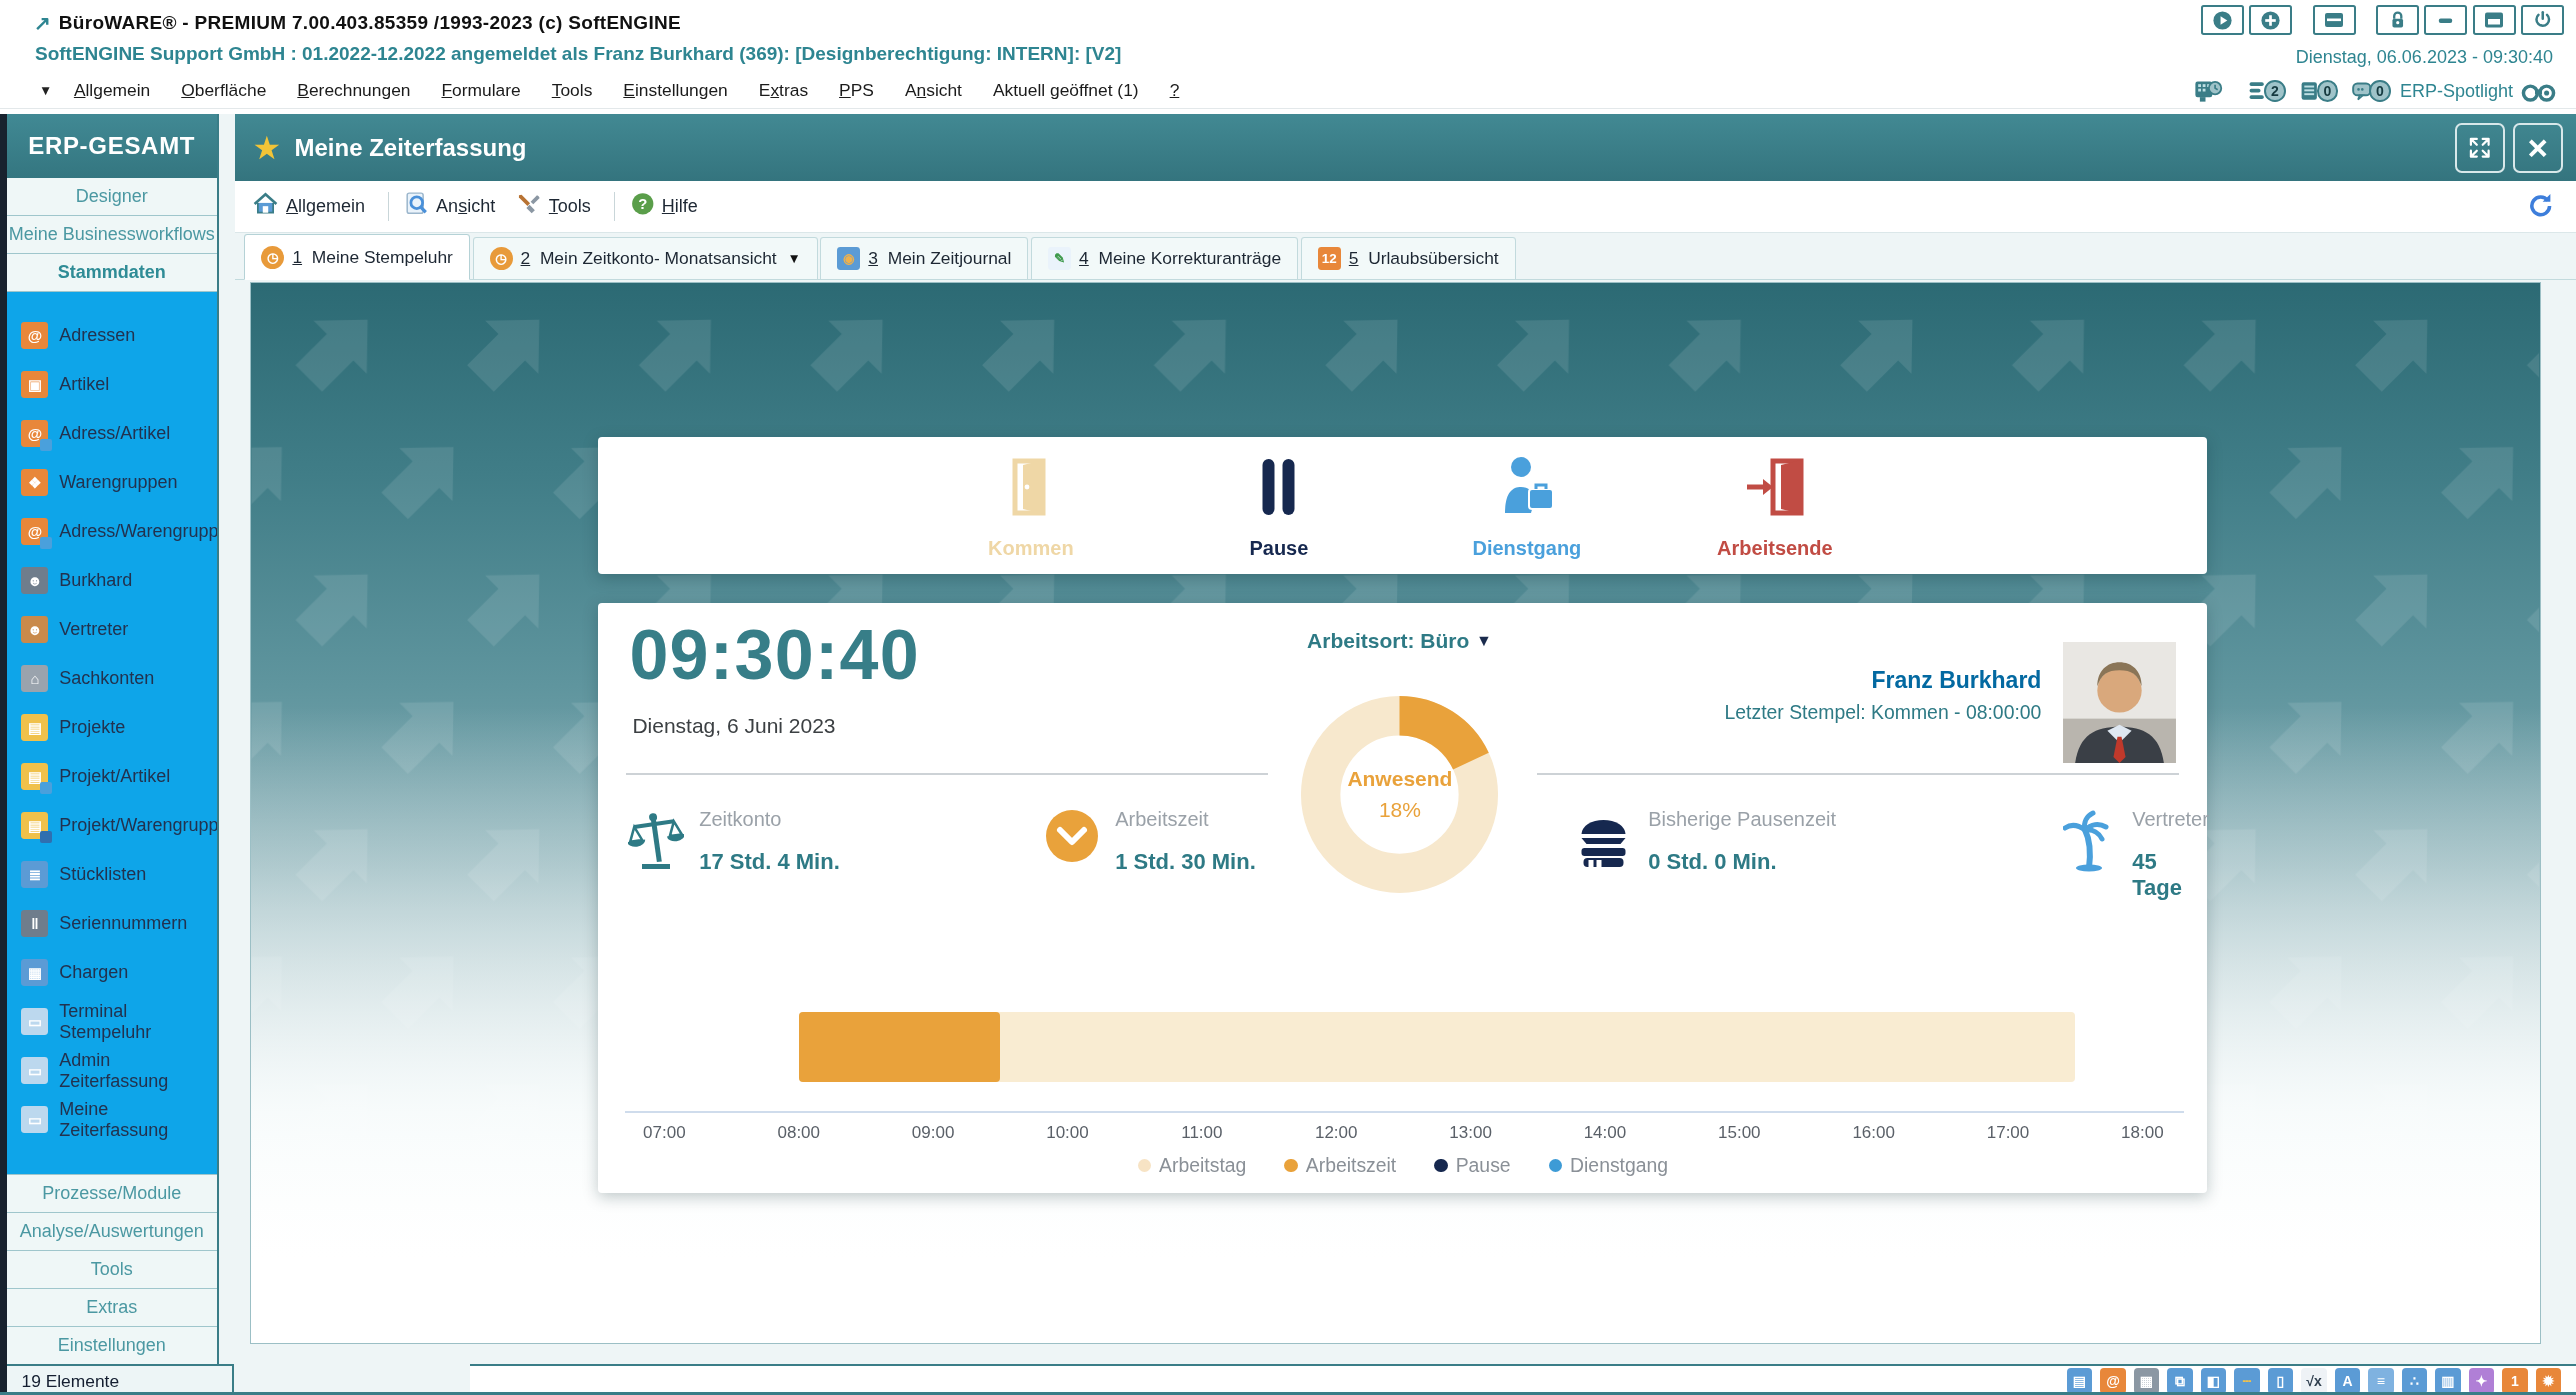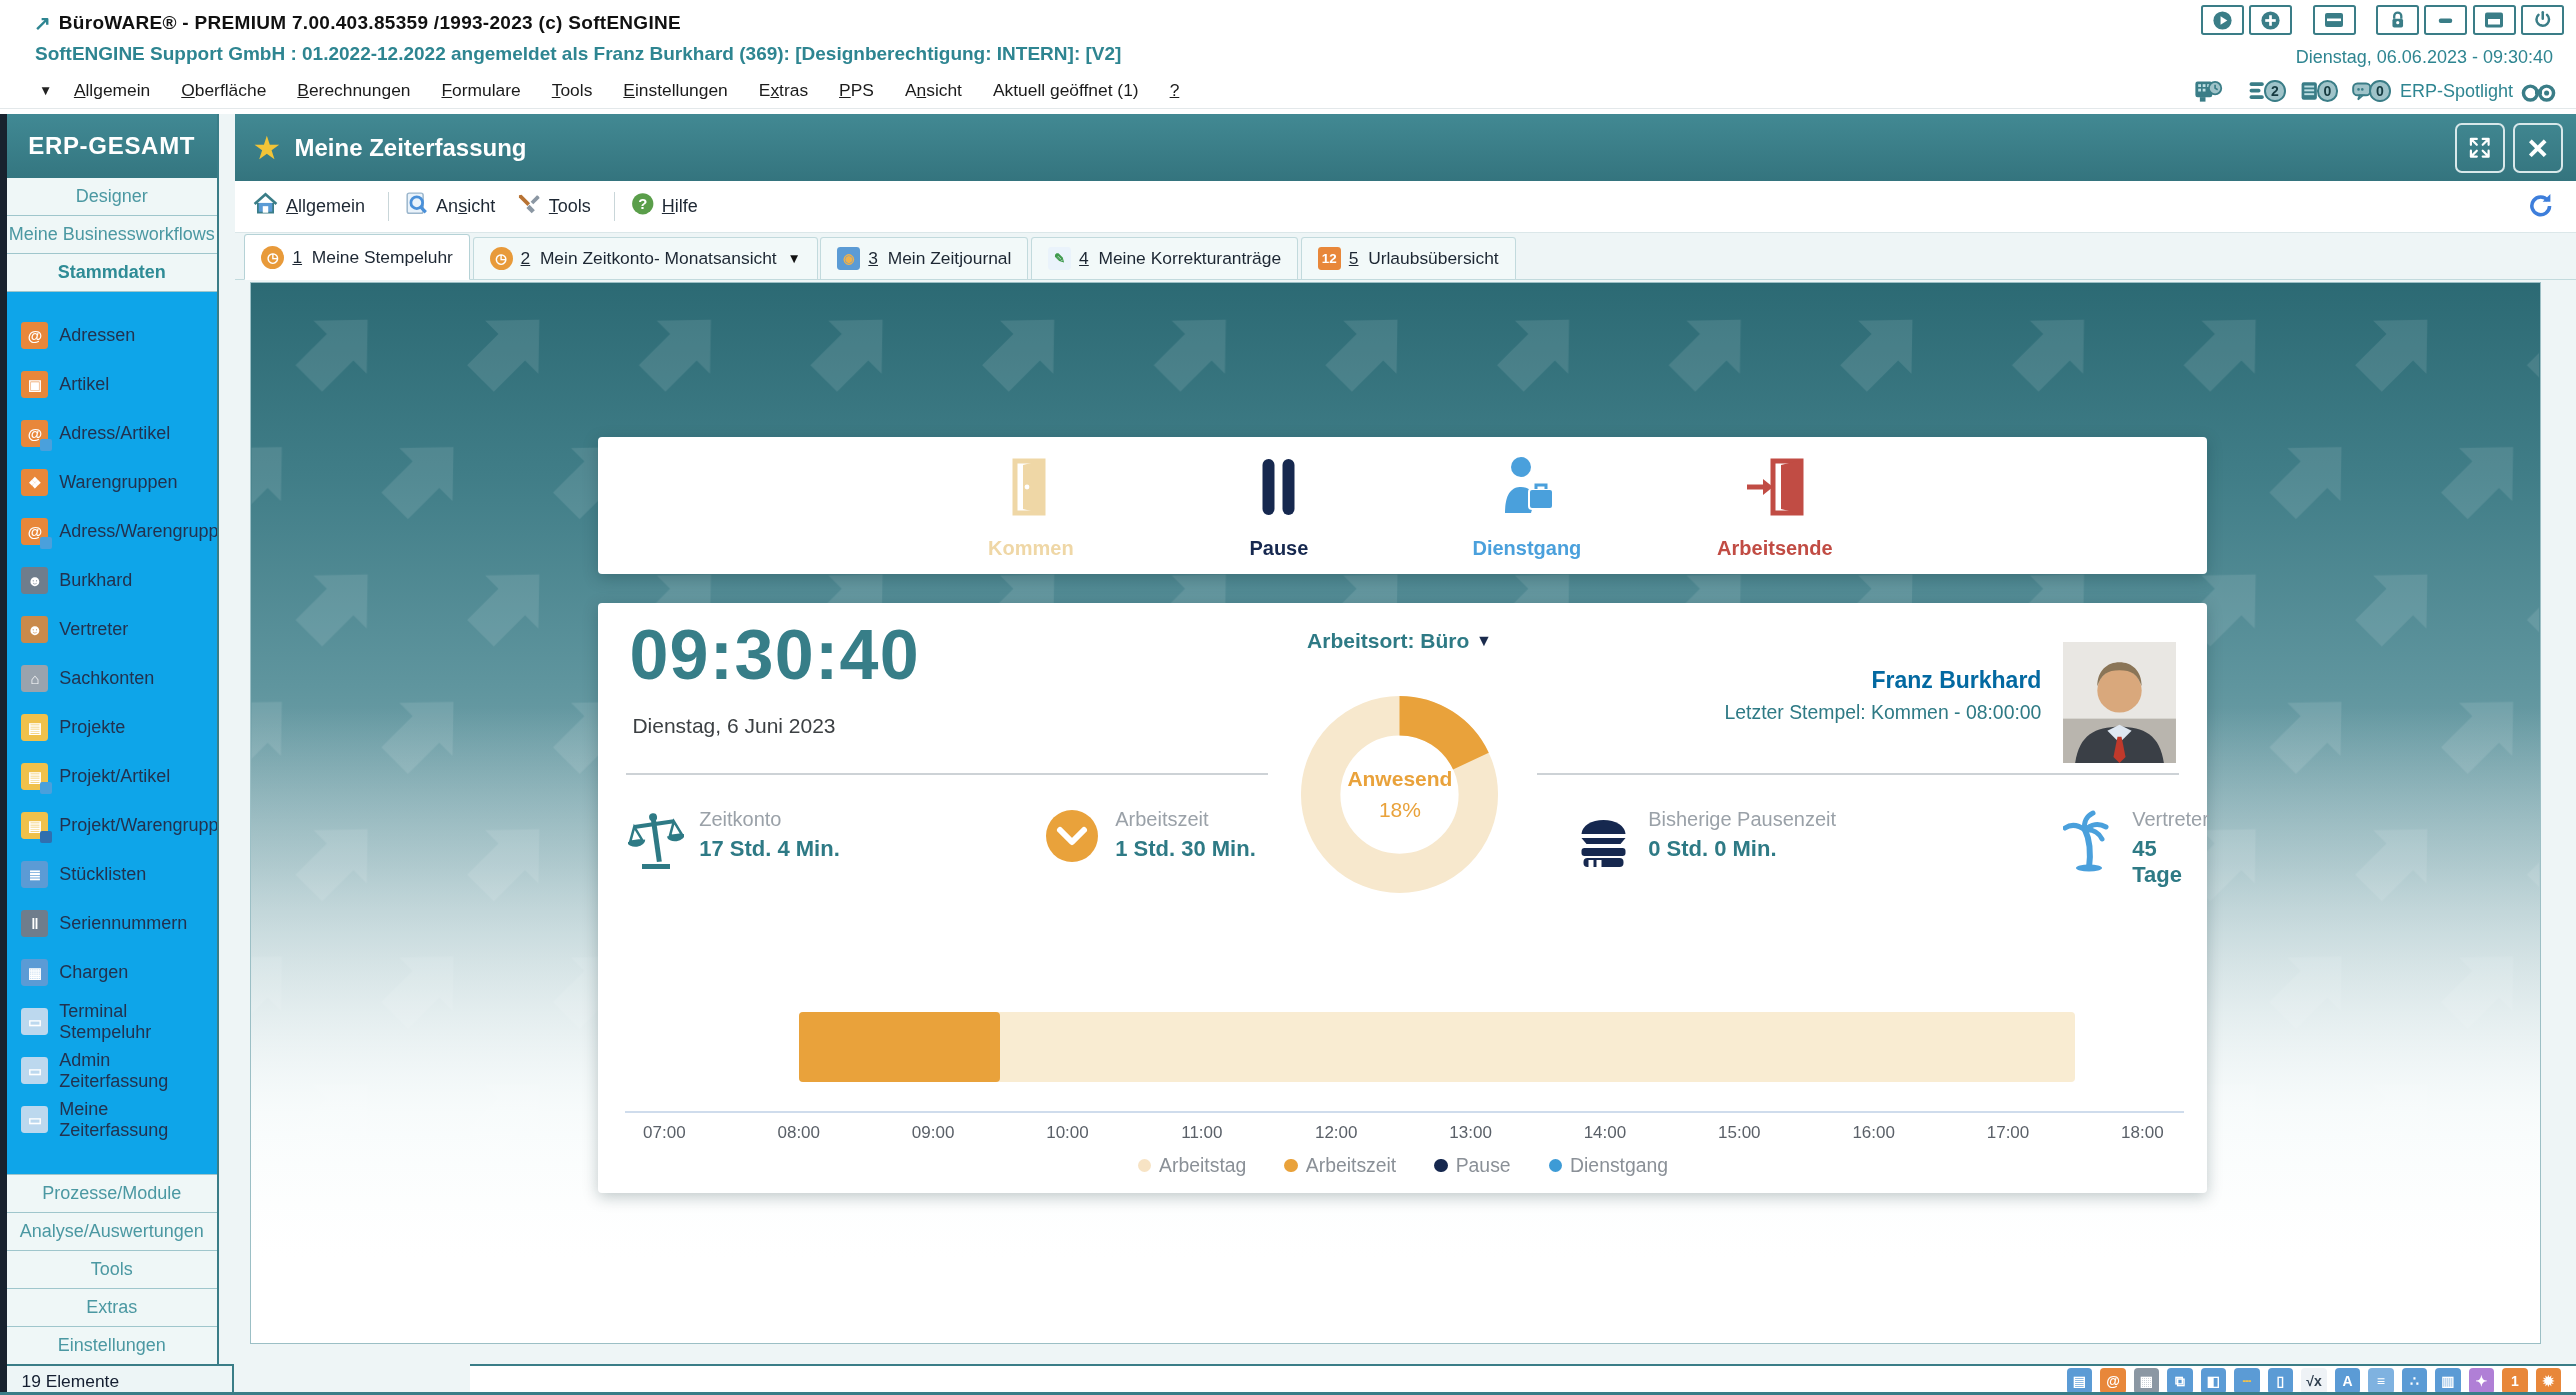--- a/index.html
+++ b/index.html
@@ -110,21 +110,21 @@
   .user-name { font-size:23px; font-weight:bold; color:#0369a1; }
   .user-stamp { font-size:19.4px; color:#2e7a85; margin-top:6.7px; }
   .avatar { position:absolute; right:31px; top:39px; width:113px; height:121px; overflow:hidden; }
 
   .divider { position:absolute; top:170px; height:2px; background:#cdd2d6; }
   .divider.left { left:28px; width:642px; }
   .divider.right { left:939px; width:642px; }
 
   .stat { position:absolute; top:205px; display:flex; gap:14.8px; align-items:flex-start; }
   .stat-label { font-size:20px; color:#9aa1a8; }
-  .stat-value { font-size:22px; font-weight:bold; color:#2e7a85; margin-top:5px; }
+  .stat-value { font-size:22px; font-weight:bold; color:#2e7a85; margin-top:18px; }
 
   .donut-wrap { position:absolute; left:694px; top:84px; width:215px; height:215px; }
   .donut-center { position:absolute; left:0; top:0; width:215px; height:215px; display:flex;
     flex-direction:column; align-items:center; justify-content:center; gap:6.7px; }
   .donut-center .t1 { font-size:21px; font-weight:bold; color:#e9a23b; }
   .donut-center .t2 { font-size:21px; color:#e9a23b; }
 
   .tl-bar { position:absolute; left:66px; top:409px; width:1478px; height:70px; }
   .tl-seg { position:absolute; top:0; height:70px; border-radius:4px; }
   .tl-axis { position:absolute; left:27px; top:508px; width:1559px; height:2px; background:#cfdcec; }

